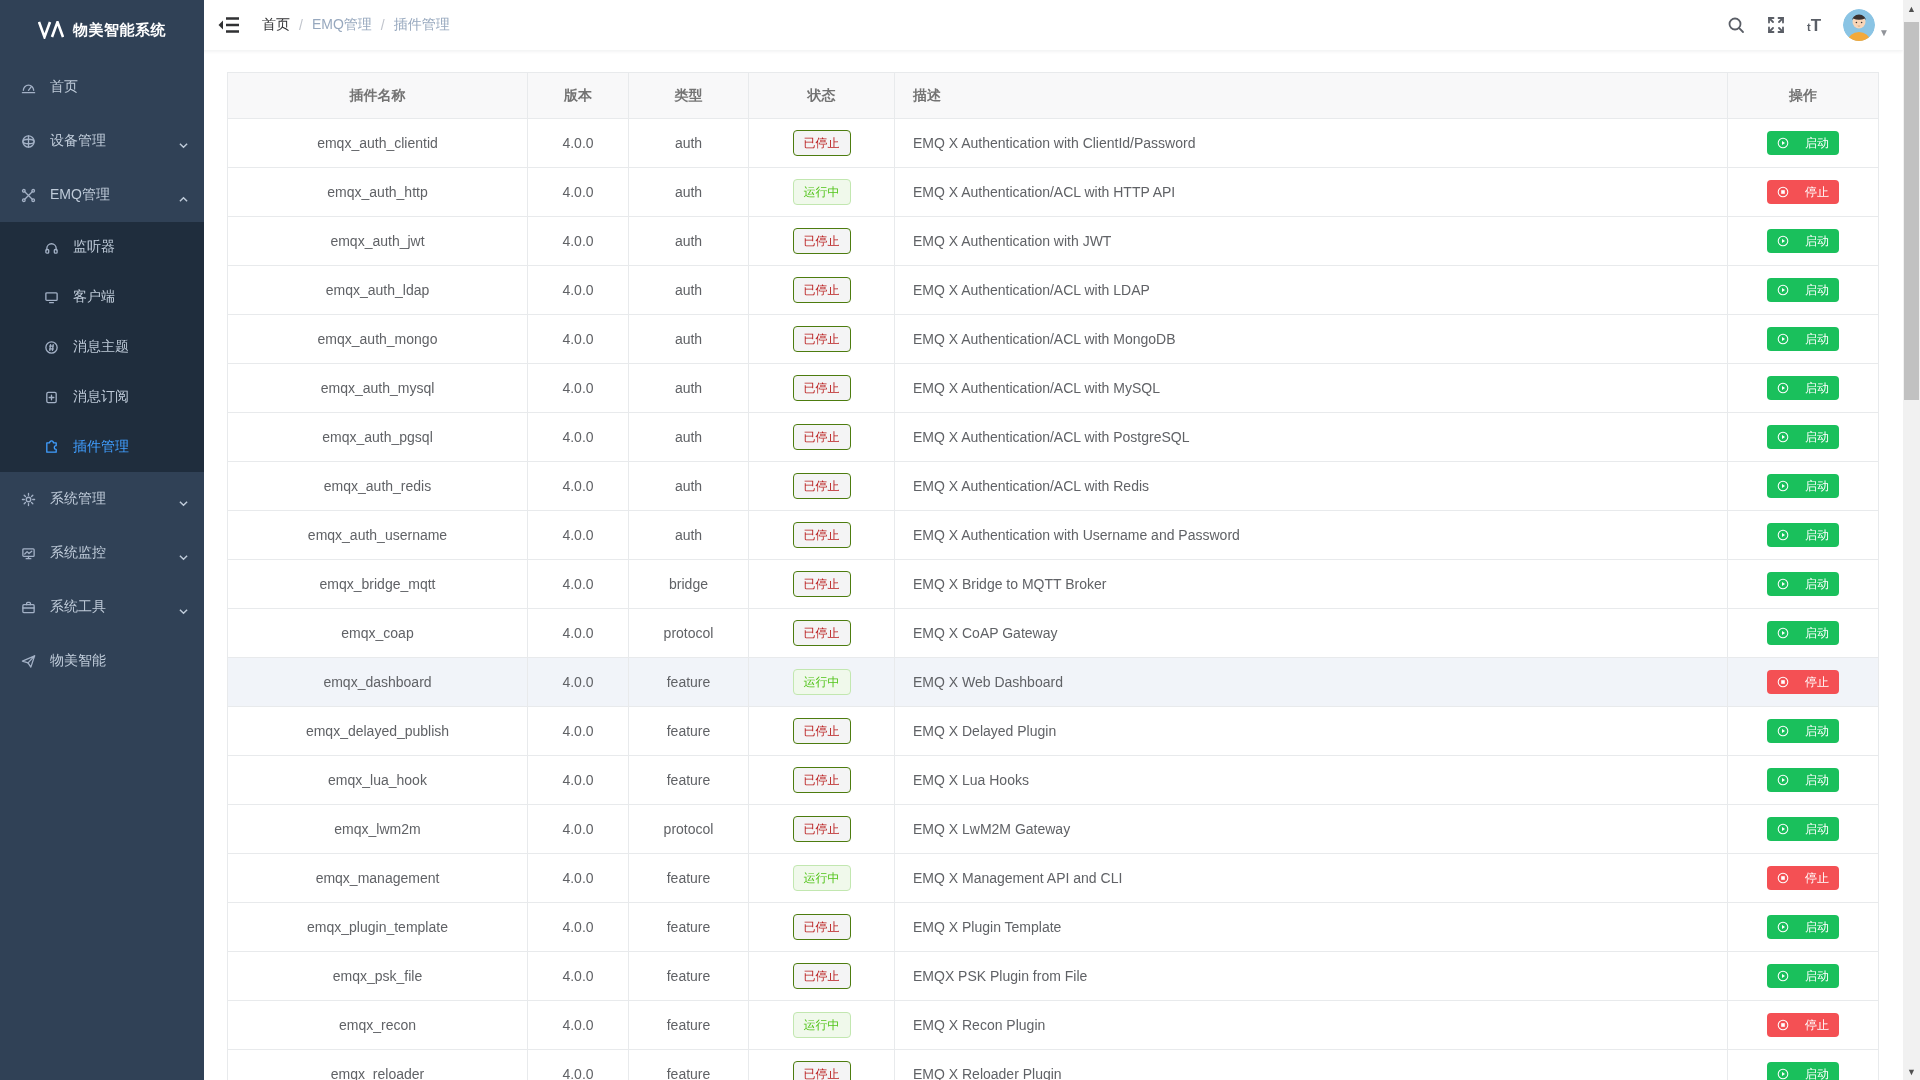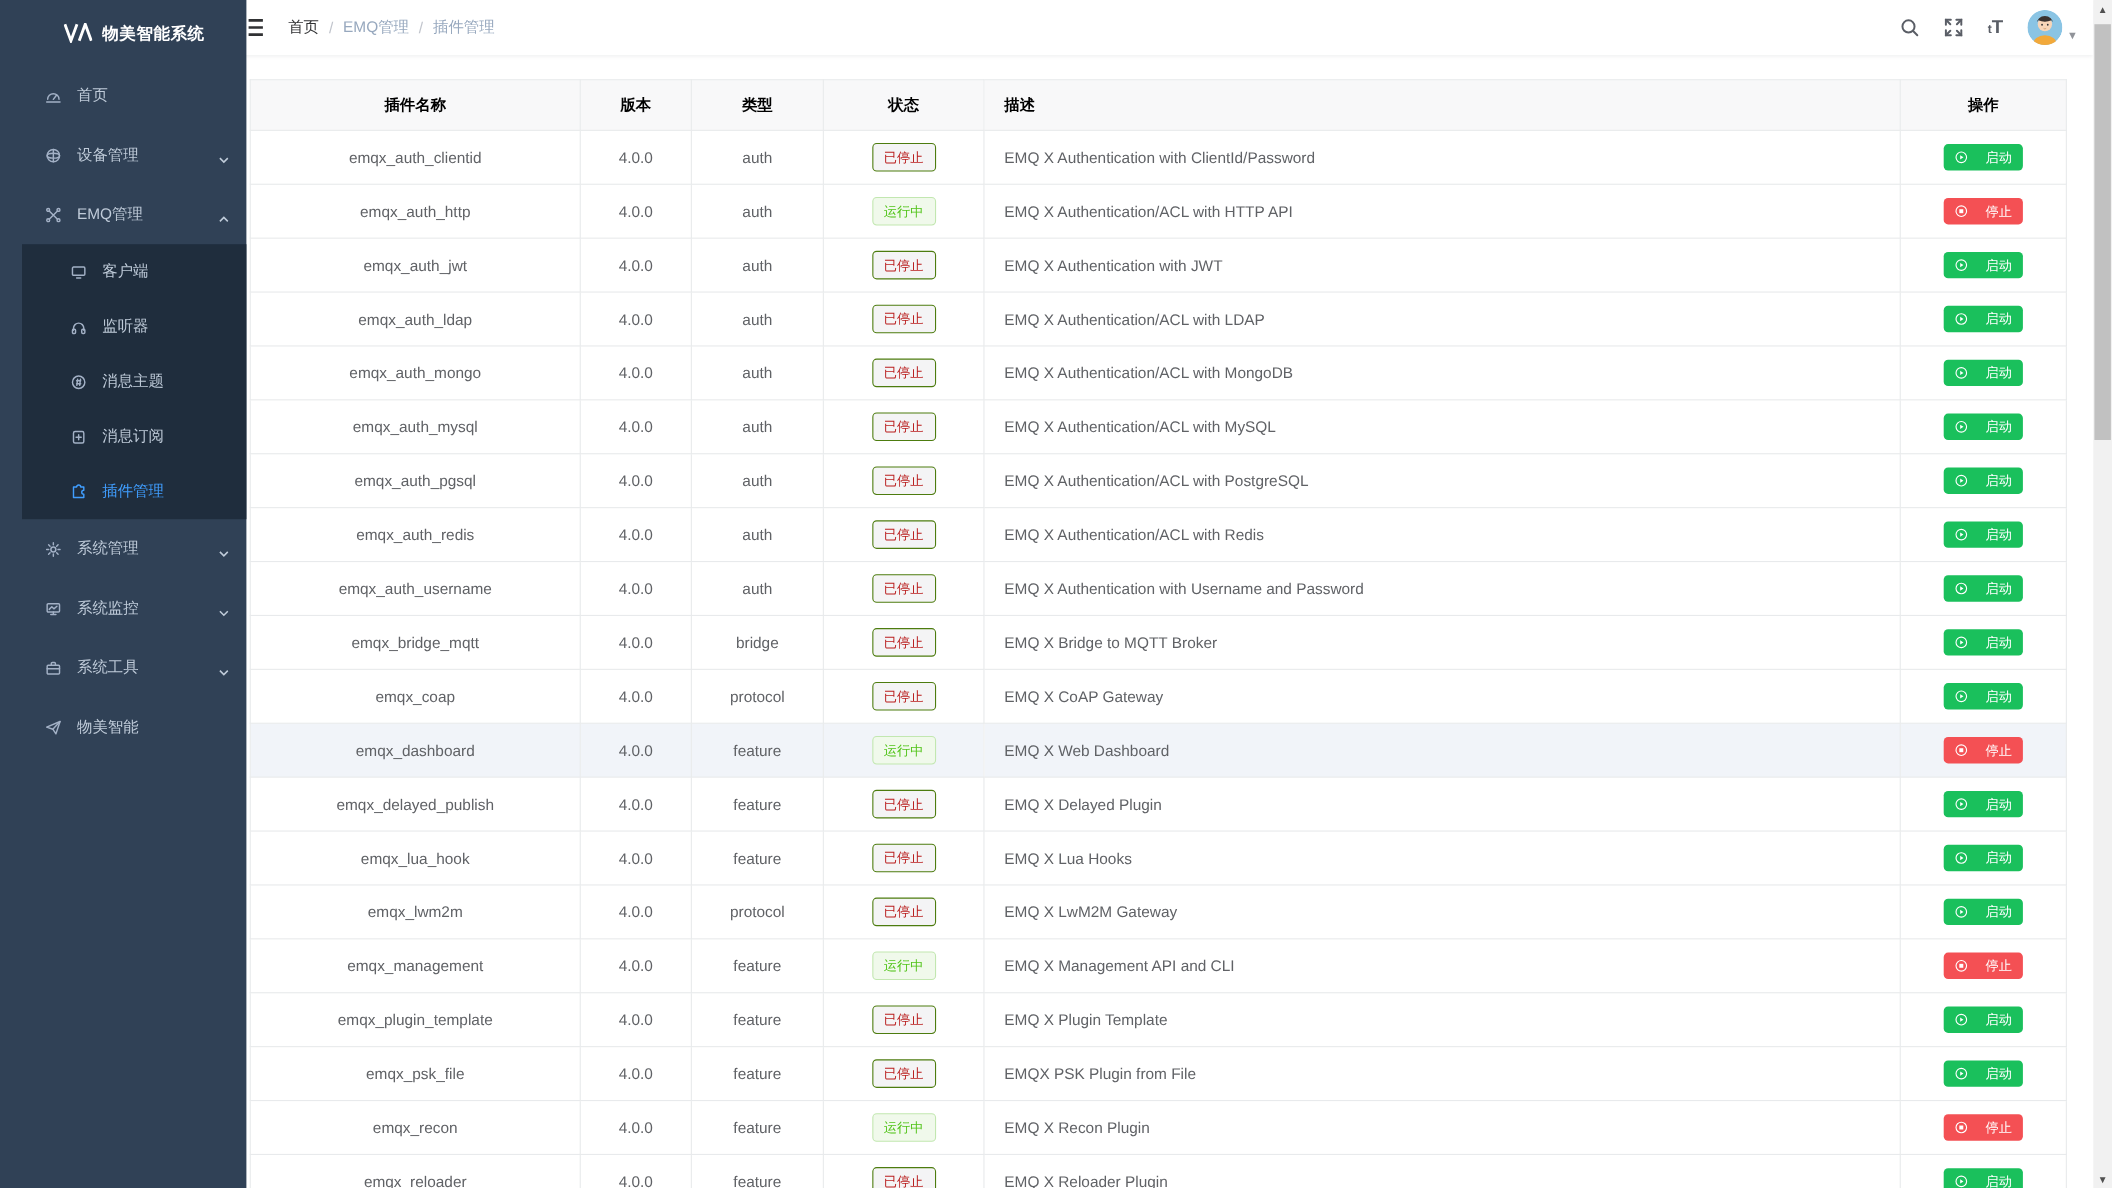--- a/index.html
+++ b/index.html
@@ -1,21 +1,21 @@
 <!DOCTYPE html>
 <html><head>
 <meta charset="utf-8">
 <style>
   * { margin:0; padding:0; box-sizing:border-box; }
   html,body { width:1920px; height:1080px; overflow:hidden;
     font-family:"Liberation Sans","DejaVu Sans",sans-serif; background:#fff; }
 
   
-  .sidebar { position:absolute; left:0; top:0; bottom:0; width:224px;
-    background:#304156; z-index:5;padding-left:20px; }
+  .sidebar { position:absolute; left:0; top:0; bottom:0; width:204px;
+    background:#304156; z-index:5; }
   .logo { height:60px; display:flex; align-items:center; justify-content:center;
     gap:9px; color:#fff; }
   .logo-title { font-size:15px; font-weight:bold; letter-spacing:.5px; }
   .menu-item { position:relative; height:54px; display:flex; align-items:center;
     padding-left:20px; color:#bfcbd9; font-size:14px; cursor:pointer; }
   .submenu { background:#1f2d3d; }
   .submenu .menu-item { height:50px; padding-left:43px; }
   .mi-icon { width:16px; height:16px; margin-right:14px; display:inline-flex;
     align-items:center; justify-content:center; flex:none; }
   .mi-icon svg { width:15px; height:15px; stroke:#a3b1c6; fill:none;
@@ -45,21 +45,21 @@
   .avatar-wrap { display:flex; align-items:flex-end; gap:4px; cursor:pointer; }
   .avatar { width:32px; height:32px; border-radius:50%; overflow:hidden; flex:none; }
   .caret { color:#909399; font-size:10px; padding-bottom:3px; }
 
   
   .content { padding:22px 25px 0 27px; }
   table { border-collapse:collapse; table-layout:fixed; width:1651px;
     font-size:14px; color:#606266; }
   th, td { border:1px solid #e8eaec; text-align:center; overflow:hidden;
     white-space:nowrap; }
-  thead th { background:#f8f8f9; height:46px; color:#000000; font-weight:bold; font-size:14px; }
+  thead th { background:#f8f8f9; height:46px; color:#737373; font-weight:bold; font-size:14px; }
   tbody td { height:49px; }
   th.col-desc, td.col-desc { text-align:left; padding-left:18px; }
   tbody tr.hl { background:#f1f4f9; }
 
   .tag { display:inline-block; min-width:56px; padding:6px 10px; font-size:12px;
     border-radius:4px; line-height:1; }
   .tag.stopped { background:#f4f4f5; border:1px solid #4d7c0f; color:#b91c1c; }
   .tag.running { background:#f0f9eb; border:1px solid #c2e7b0; color:#52c41a; }
 
   .btn { display:inline-flex; align-items:center; gap:16px; border:none; cursor:pointer;
@@ -133,35 +133,35 @@
         <svg viewBox="0 0 10 10">
             <polyline points="1,7 5,3 9,7"></polyline>
           </svg>
       </span>
     </div>
 
     <div class="submenu">
       <div class="menu-item">
         <span class="mi-icon">
           <svg viewBox="0 0 16 16">
-              <rect x="2" y="3" width="12" height="8" rx="1"></rect>
-              <path d="M6 13.5 h4"></path>
-            </svg>
-        </span>
-        <span>客户端</span>
-      </div>
-      <div class="menu-item">
-        <span class="mi-icon">
-          <svg viewBox="0 0 16 16">
               <path d="M3 11 v-2 a5 5 0 0 1 10 0 v2"></path>
               <rect x="2" y="10" width="3" height="4" rx="1"></rect>
               <rect x="11" y="10" width="3" height="4" rx="1"></rect>
             </svg>
         </span>
         <span>监听器</span>
+      </div>
+      <div class="menu-item">
+        <span class="mi-icon">
+          <svg viewBox="0 0 16 16">
+              <rect x="2" y="3" width="12" height="8" rx="1"></rect>
+              <path d="M6 13.5 h4"></path>
+            </svg>
+        </span>
+        <span>客户端</span>
       </div>
       <div class="menu-item">
         <span class="mi-icon">
           <svg viewBox="0 0 16 16">
               <circle cx="8" cy="8" r="6"></circle>
               <path d="M6 6.5 h4 M6 9.5 h4 M7 5 l-0.8 6 M9.8 5 L9 11"></path>
             </svg>
         </span>
         <span>消息主题</span>
       </div>

